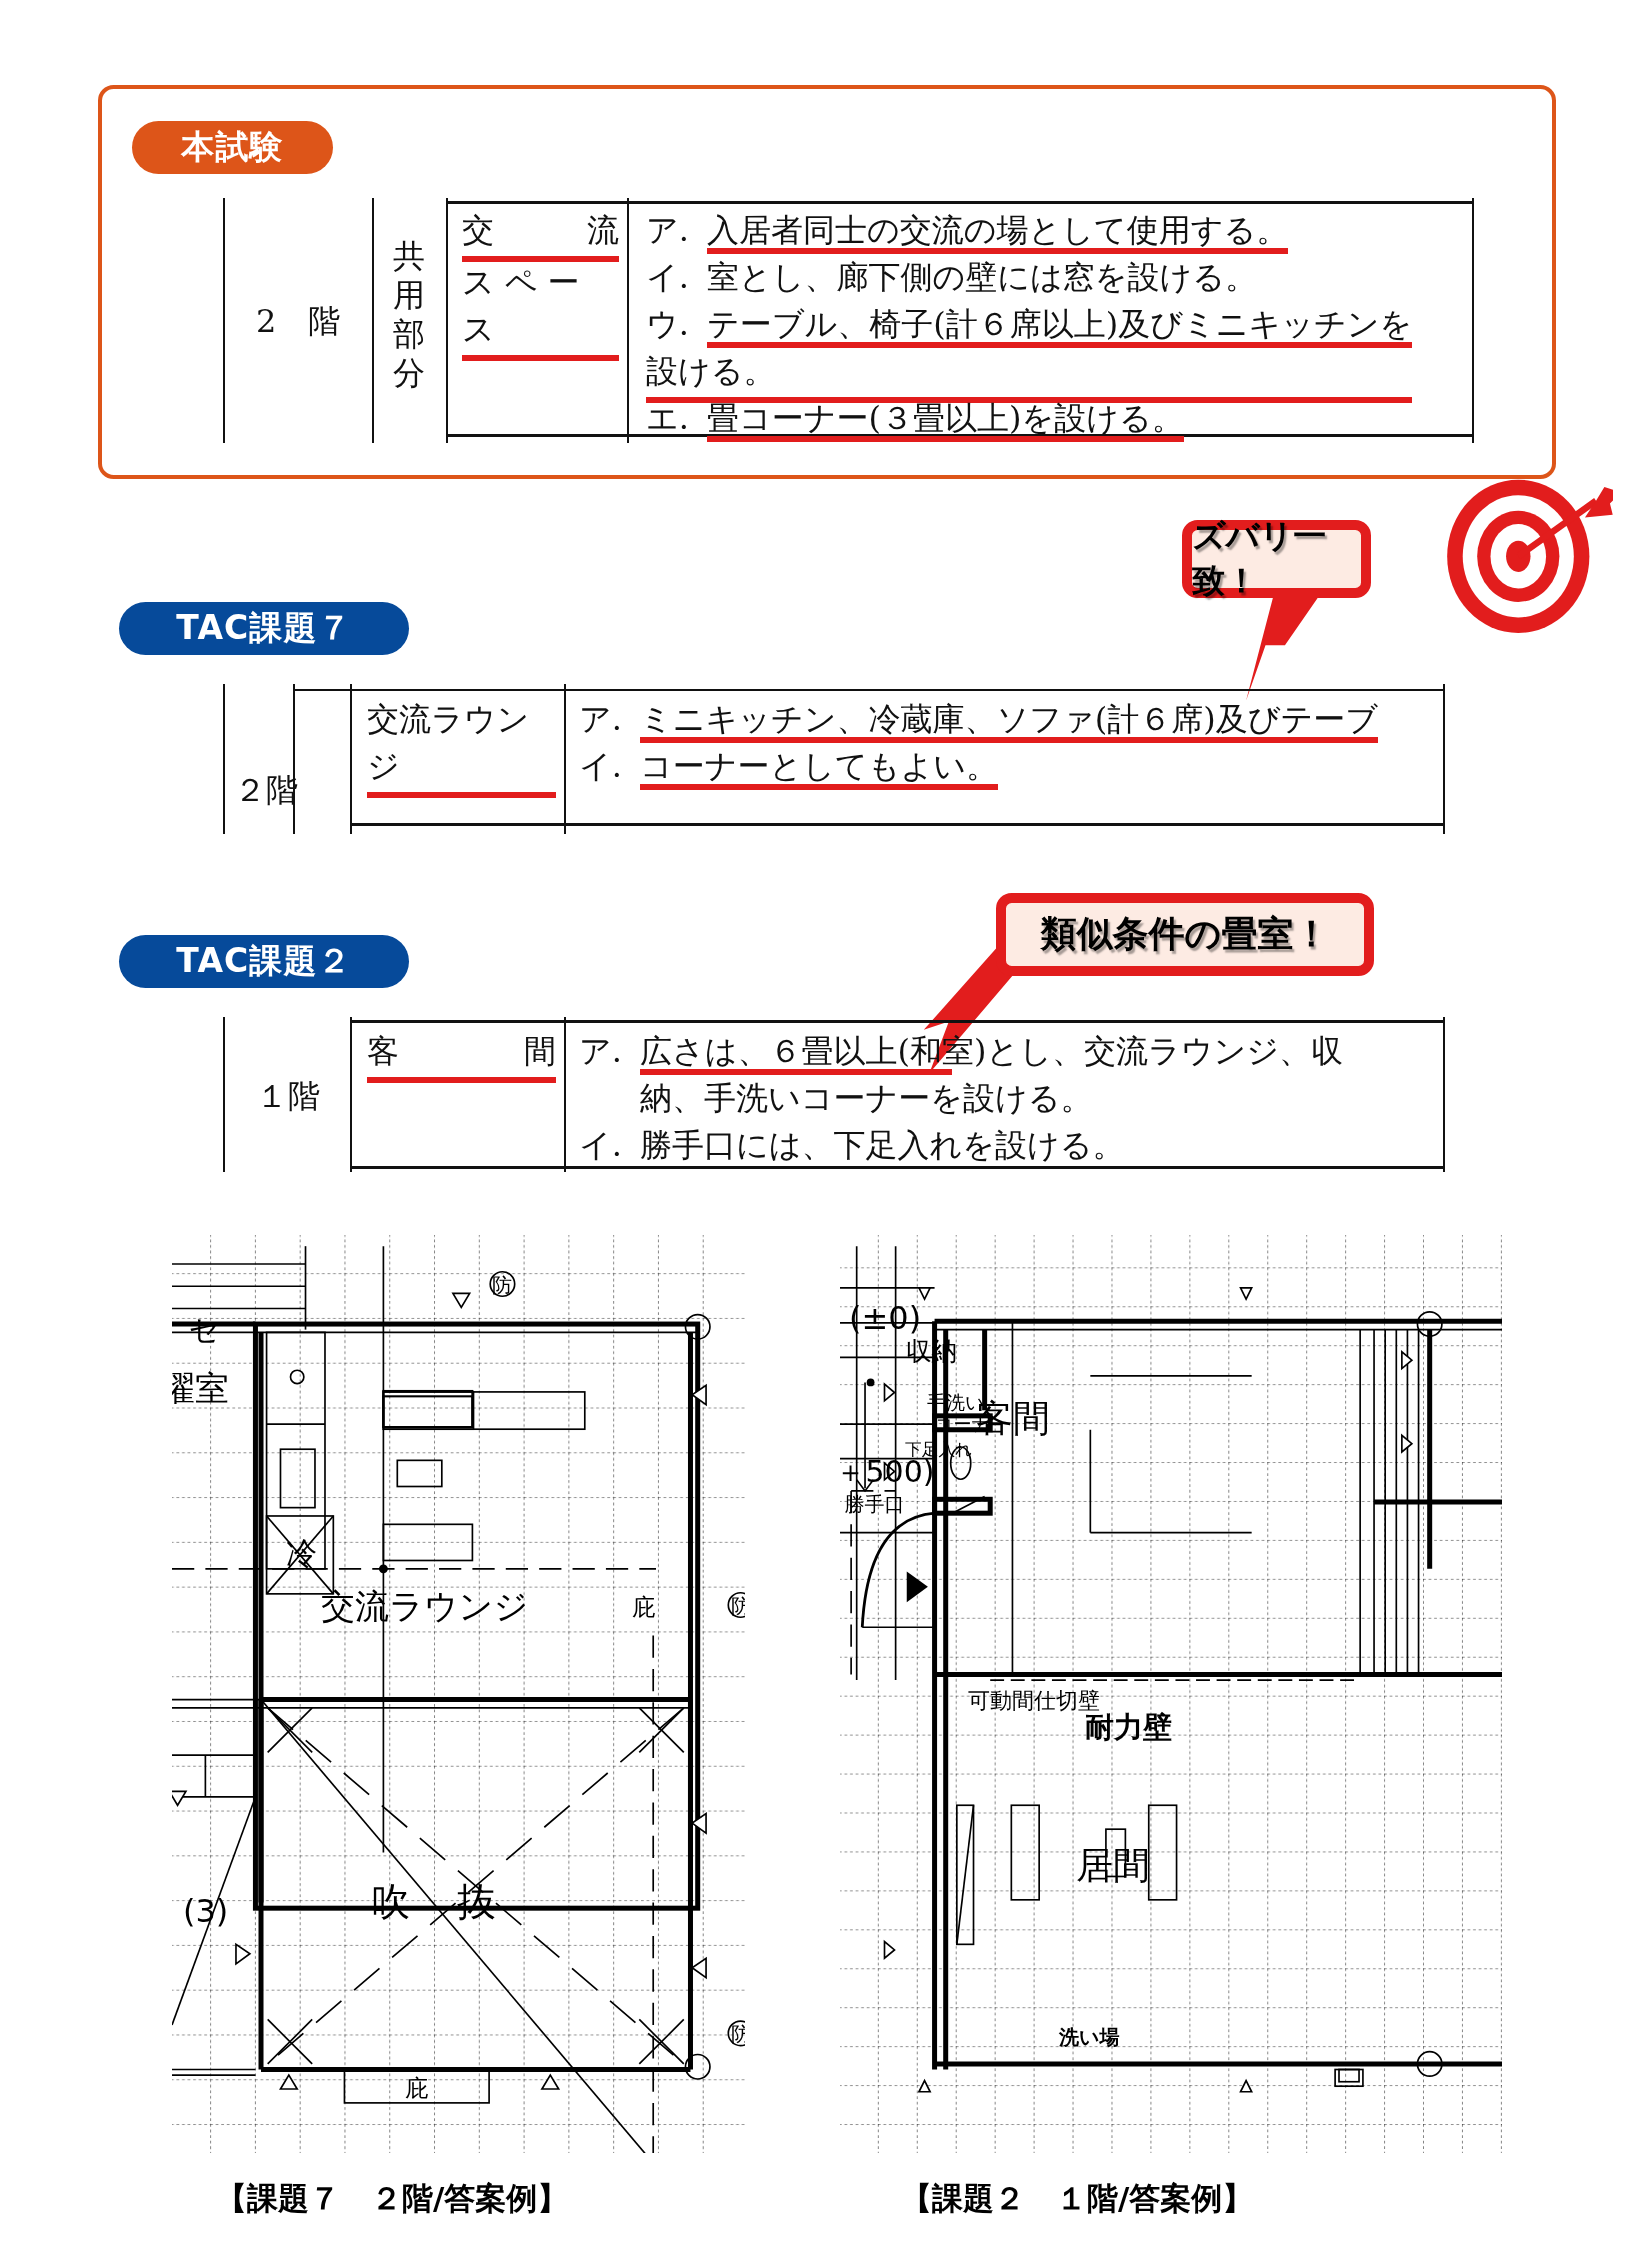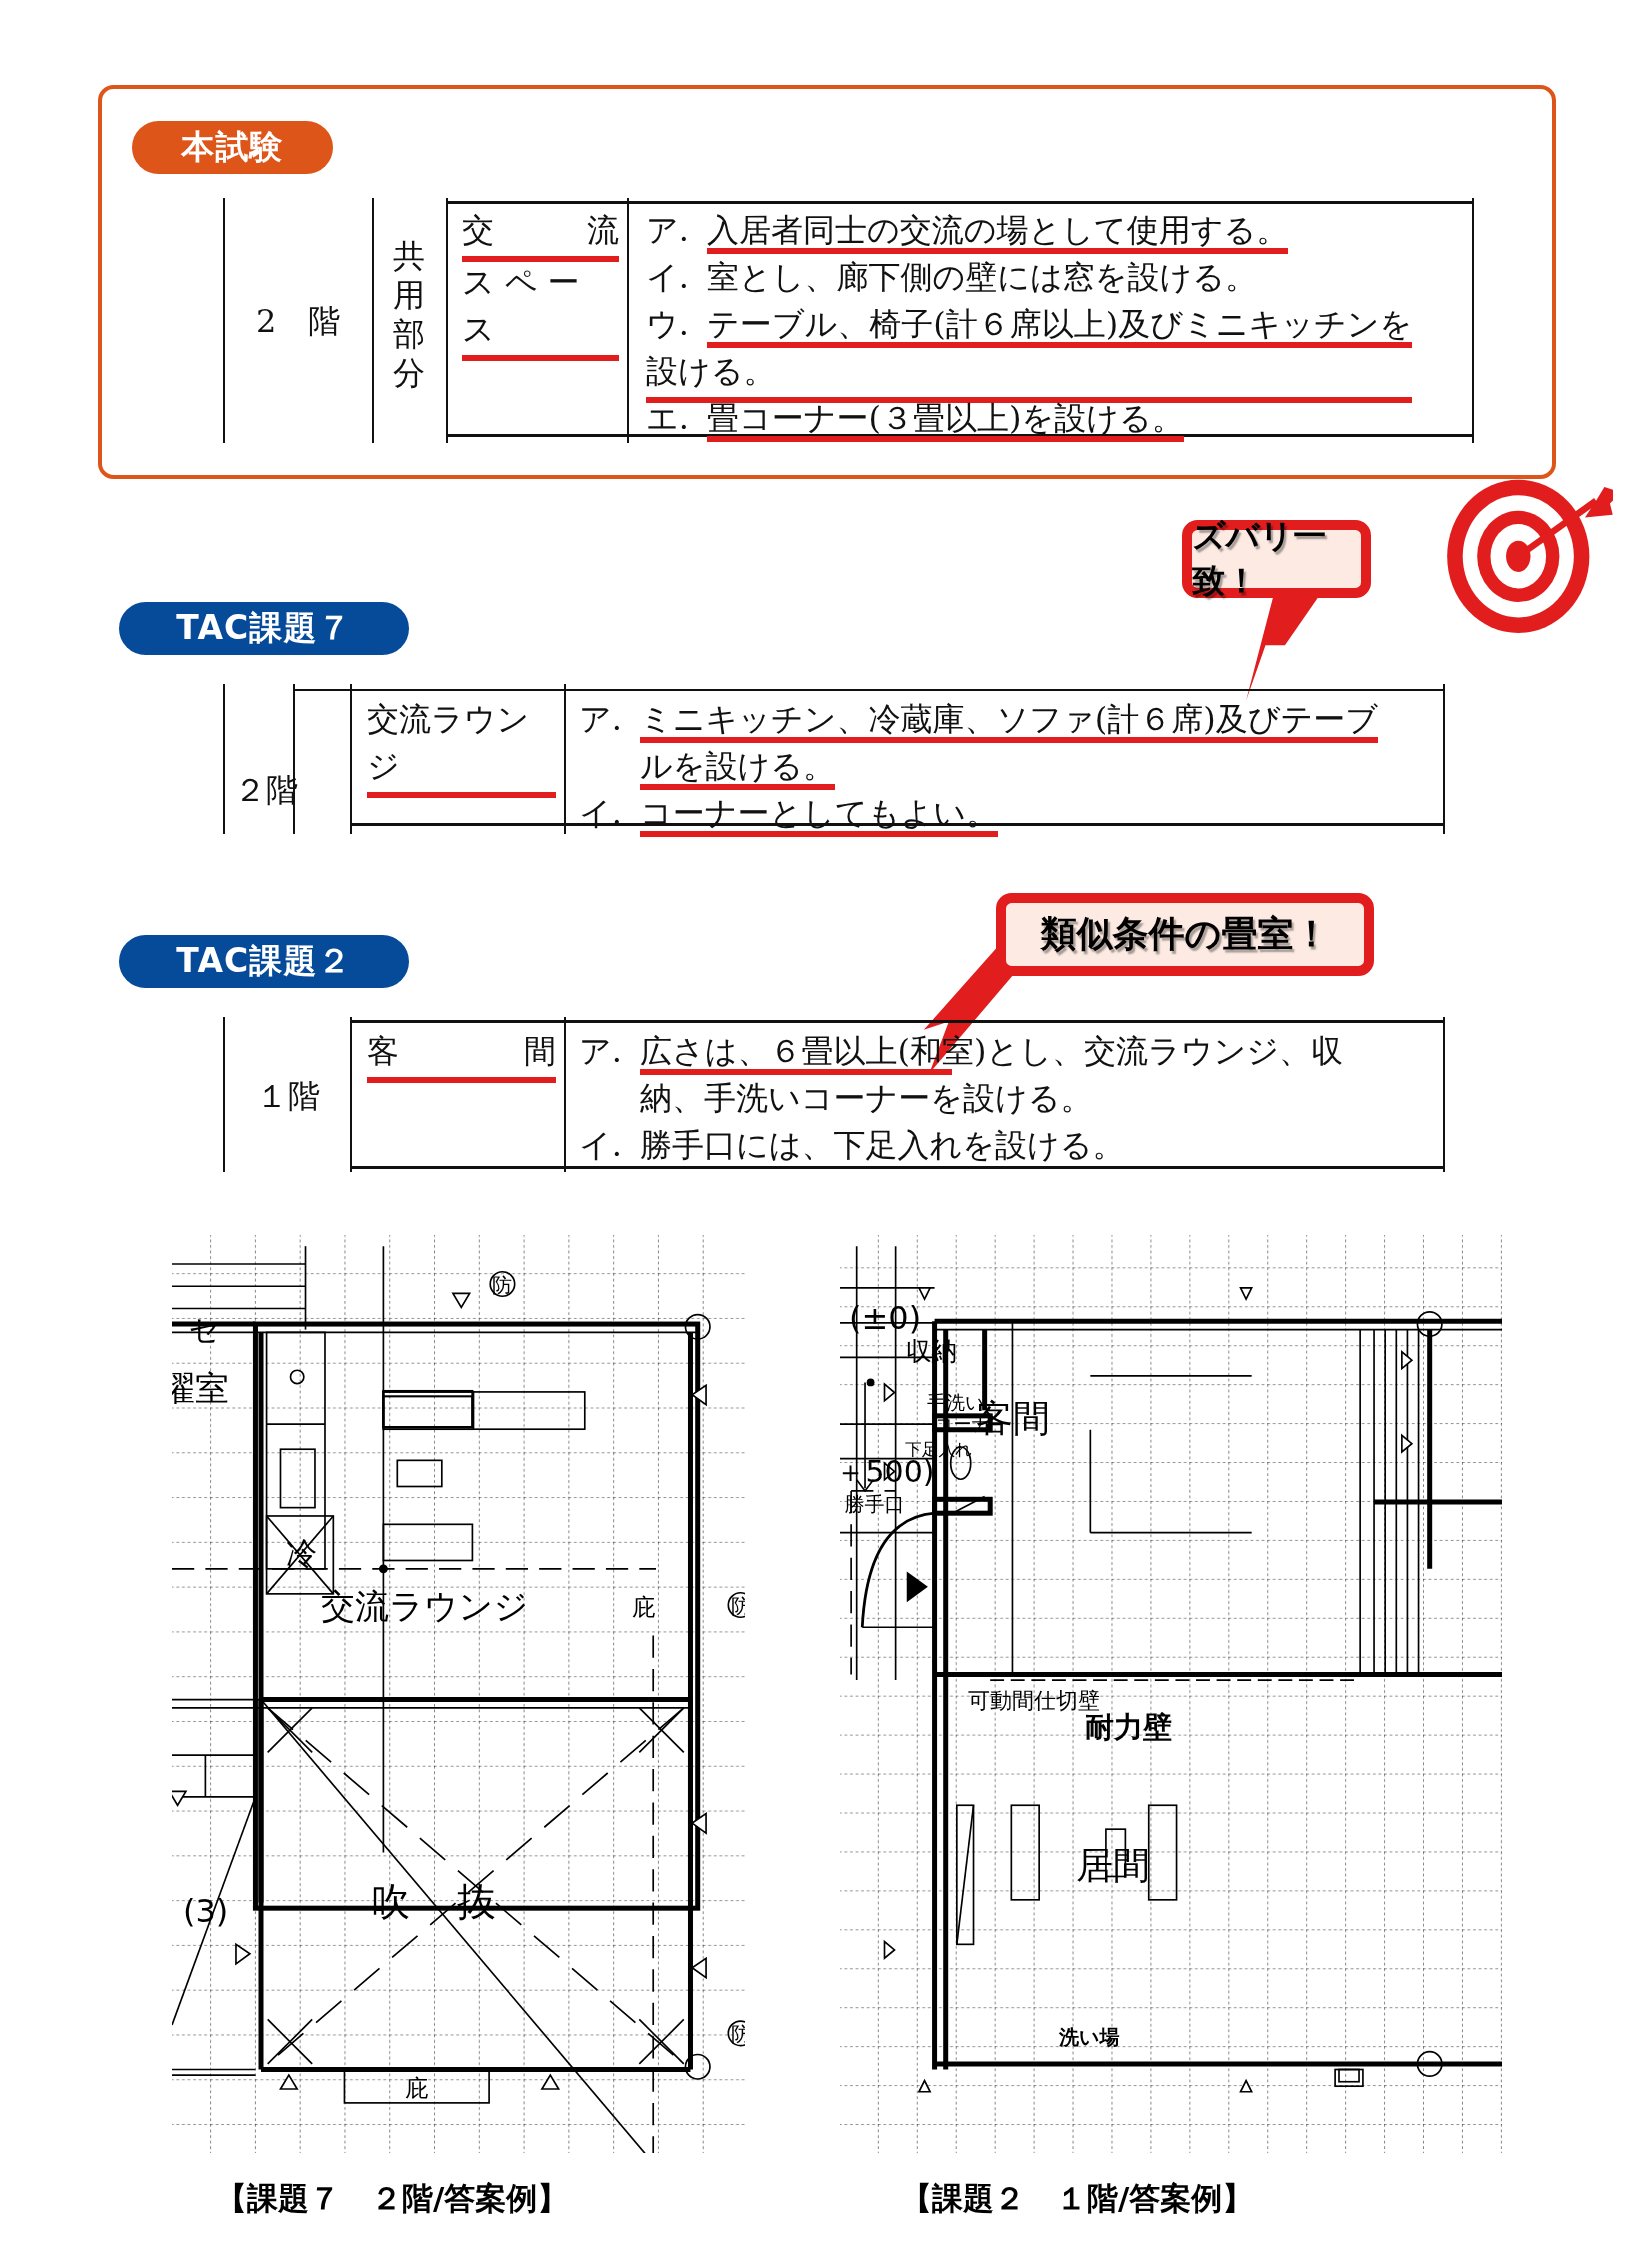--- a/index.html
+++ b/index.html
@@ -124,24 +124,20 @@
   <div class="hline" style="left:70px;top:4.5px;width:1152px;"></div>
   <div class="hline" style="left:127px;top:139px;width:1094px;"></div>
 
   <div class="cell" style="left:11px;top:83px;">２階</div>
   <div class="cell ul" style="left:144px;top:12.2px;width:189px;">交流ラウンジ</div>
 
   <div class="cell" style="left:356px;top:12.2px;">
     <div class="item" style="height:47px;">
       <span class="mark">ア.</span>
       <span class="txt ul">ミニキッチン、冷蔵庫、ソファ(計６席)及びテーブ</span>
-    </div>
-    <div class="item" style="height:47px;">
-      <span class="mark"></span>
-      <span class="txt ul">ルを設ける。</span>
     </div>
     <div class="item" style="height:47px;">
       <span class="mark">イ.</span>
       <span class="txt ul">コーナーとしてもよい。</span>
     </div>
   </div>
 </div>
 
 <svg class="abs" style="left:868px;top:924px;" width="223" height="156" viewBox="0 0 400 280">
   <polygon points="260,10 330,10 110,268 145,175 100,190" fill="#e21d1d"></polygon>

